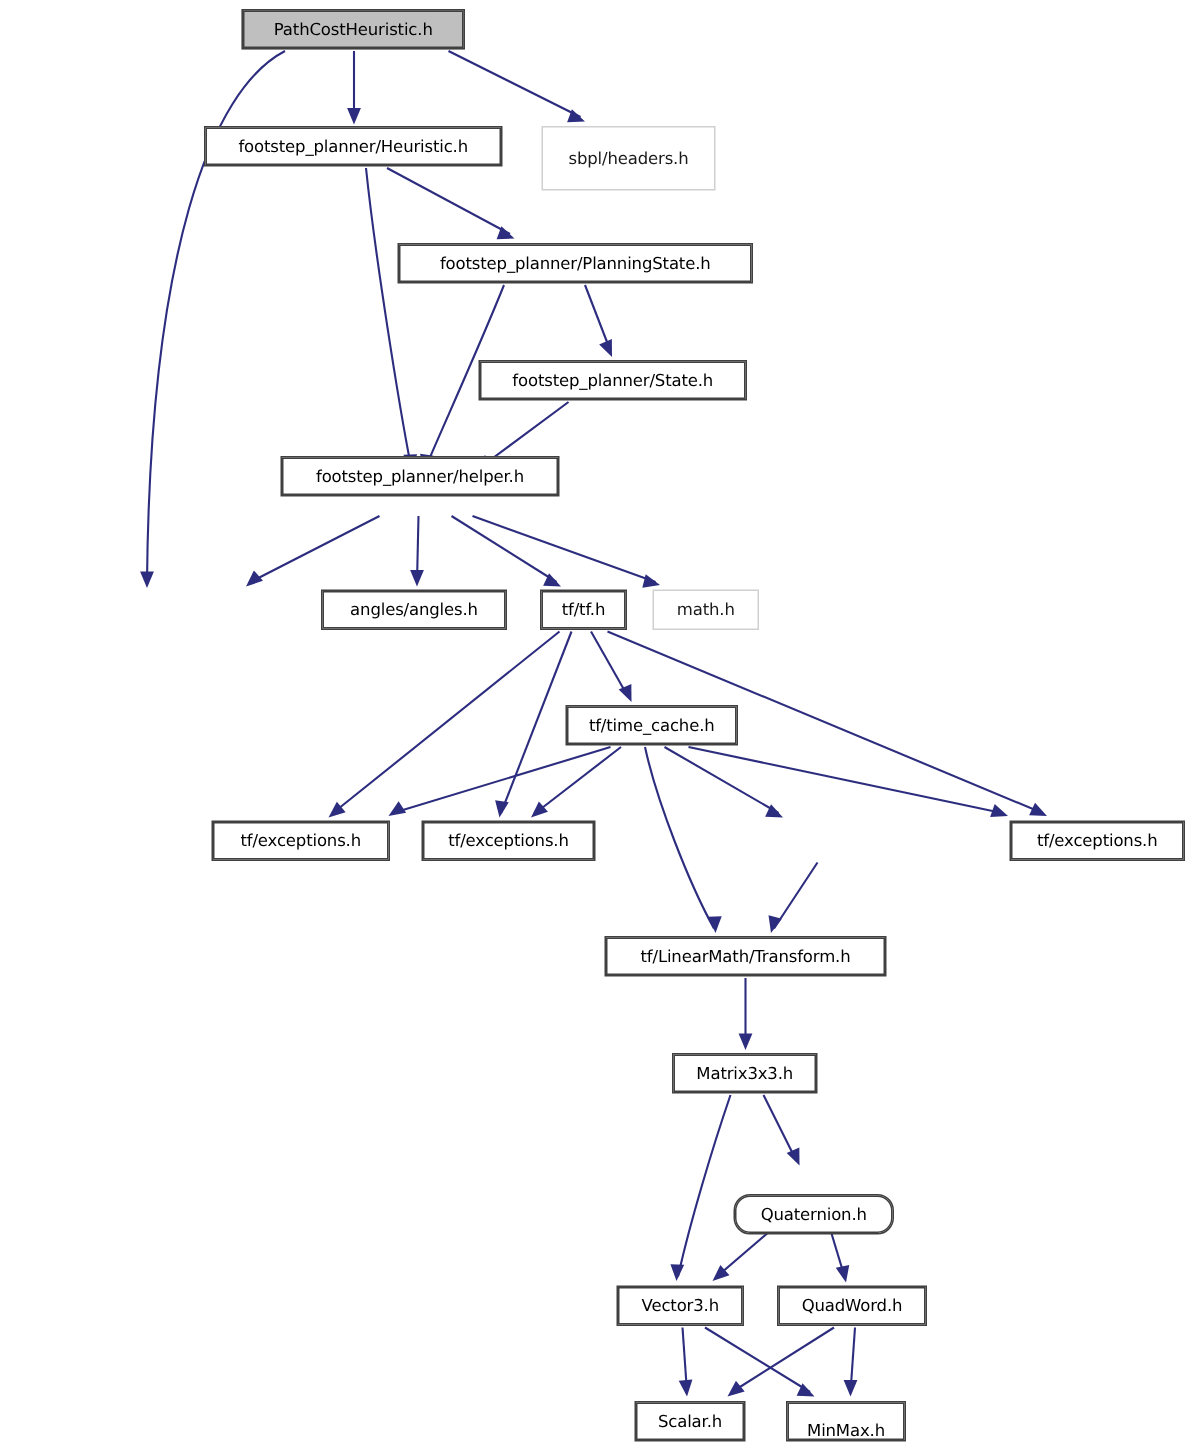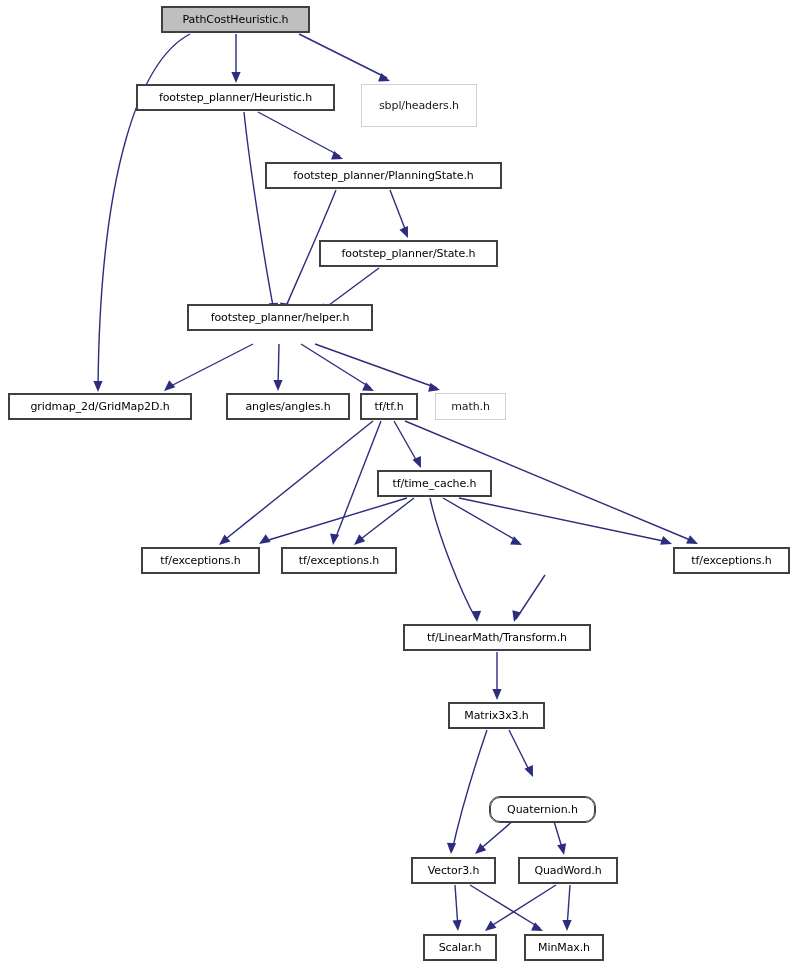--- a/index.html
+++ b/index.html
@@ -204,24 +204,21 @@
       </div>
       <div class="node" style="left: 319px; top: 240px; width: 179px; height: 27px;">
         <span class="node-label">footstep_planner/State.h</span>
       </div>
       <div class="node" style="left: 265px; top: 162px; width: 237px; height: 27px;">
         <span class="node-label">footstep_planner/PlanningState.h</span>
       </div>
       <div class="node" style="left: 187px; top: 304px; width: 186px; height: 27px;">
         <span class="node-label">footstep_planner/helper.h</span>
       </div>
-      <div class="node" style="left: 8px; top: 393px; width: 184px; height: 27px;">
-        <span class="node-label">gridmap_2d/GridMap2D.h</span>
-      </div>
-      <div class="node" style="left: 214px; top: 393px; width: 124px; height: 27px; margin-left: 12px;">
+      <div class="node" style="left: 214px; top: 393px; width: 124px; height: 27px;">
         <span class="node-label">angles/angles.h</span>
       </div>
       <div class="node" style="left: 360px; top: 393px; width: 58px; height: 27px; align-items: center;">
         <span class="node-label">tf/tf.h</span>
       </div>
       <div class="node external" style="left: 435px; top: 393px; width: 71px; height: 27px;">
         <span class="node-label">math.h</span>
       </div>
       <div class="node" style="left: 377px; top: 470px; width: 115px; height: 27px;">
         <span class="node-label">tf/time_cache.h</span>
@@ -246,18 +243,18 @@
       </div>
       <div class="node" style="left: 411px; top: 857px; width: 85px; height: 27px;">
         <span class="node-label">Vector3.h</span>
       </div>
       <div class="node" style="left: 518px; top: 857px; width: 100px; height: 27px;">
         <span class="node-label">QuadWord.h</span>
       </div>
       <div class="node" style="left: 423px; top: 934px; width: 74px; height: 27px;">
         <span class="node-label">Scalar.h</span>
       </div>
-      <div class="node" style="left: 524px; top: 934px; width: 80px; height: 27px;">
+      <div class="node" style="left: 524px; top: 934px; width: 80px; height: 27px; align-items: flex-end;">
         <span class="node-label">MinMax.h</span>
       </div>
     </div>
 
 </div>
 
 </body></html>

